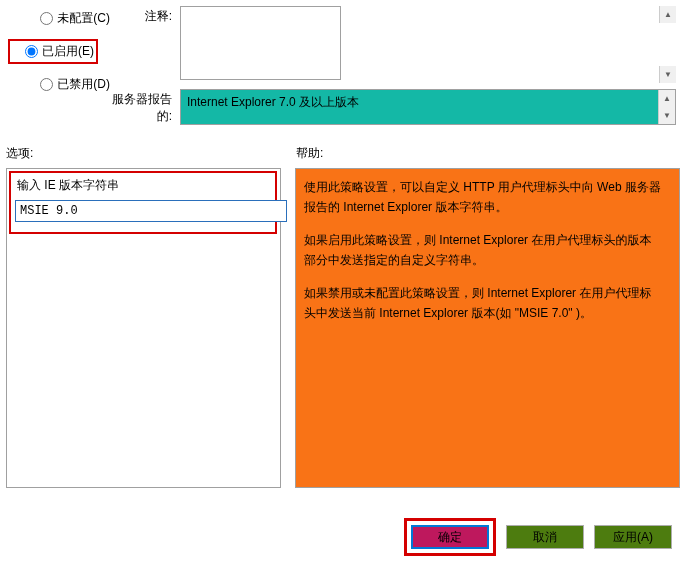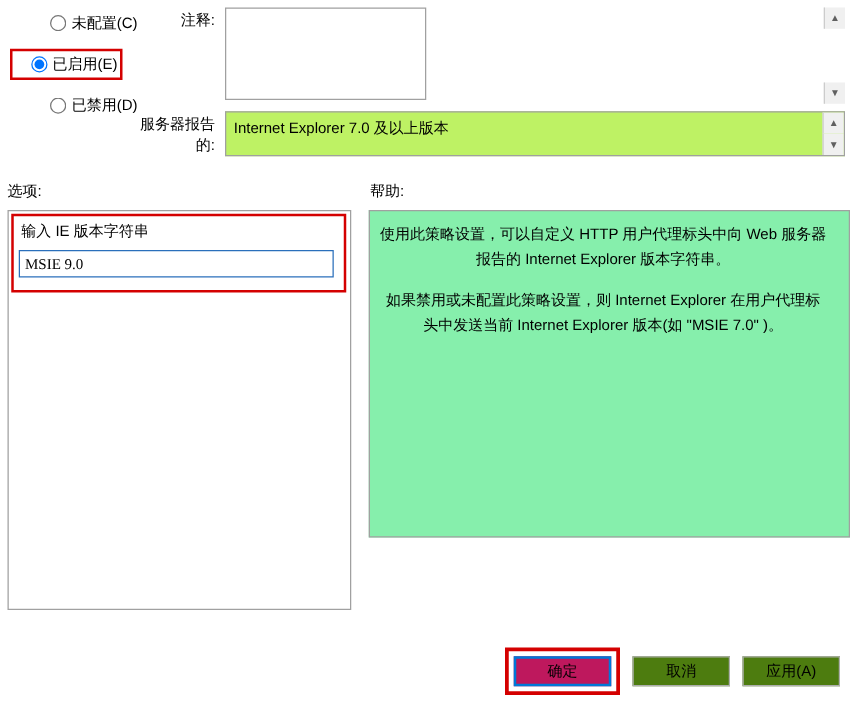--- a/index.html
+++ b/index.html
@@ -54,21 +54,21 @@
   resize: none;
   font-family: inherit;
   font-size: 12px;
   padding: 2px;
   position: relative;
 }
 .platform-box {
   flex: 1;
   height: 36px;
   border: 1px solid #a0a0a0;
-  background: #bef264;
+  background: #14b8a6;
   padding: 4px 6px;
   position: relative;
 }
 .scroll-arrow {
   position: absolute;
   right: 0;
   width: 17px;
   height: 17px;
   background: #f0f0f0;
   border-left: 1px solid #ccc;
@@ -93,45 +93,44 @@
 }
 .options-panel {
   width: 275px;
   height: 320px;
   border: 1px solid #a0a0a0;
   background: #fff;
   padding: 8px;
 }
 .help-panel {
   flex: 1;
-  height: 262px;
-  border: 1px solid #a0a0a0;
-  background: #86efac;
+  height: 320px;
+  border: 1px solid #a0a0a0;
+  background: #f97316;
   padding: 8px 18px 8px 8px;
   line-height: 1.7;
   position: relative;
-  text-align: center;
 }
 .help-panel p { margin-bottom: 12px; }
 .input-wrap {
   border: 2px solid #d40000;
   padding: 0 4px 10px 4px;
   margin-top: -6px;
   margin-left: -6px;
   width: 268px;
 }
 .input-label {
   padding: 4px 2px 6px 2px;
 }
 .text-input {
-  width: 252px;
+  width: 272px;
   height: 22px;
   border: 1px solid #2a6fbb;
   padding: 2px 4px;
-  font-family: Liberation Serif, serif;
+  font-family: Liberation Mono, monospace;
   font-size: 12px;
 }
 .button-bar {
   position: absolute;
   bottom: 10px;
   right: 14px;
   display: flex;
   gap: 10px;
   align-items: center;
 }
@@ -198,20 +197,21 @@
 
 <div class="panels">
   <div class="options-panel">
     <div class="input-wrap">
       <div class="input-label">输入 IE 版本字符串</div>
       <input type="text" class="text-input" value="MSIE 9.0" style="">
     </div>
   </div>
   <div class="help-panel">
     <p>使用此策略设置，可以自定义 HTTP 用户代理标头中向 Web 服务器报告的 Internet Explorer 版本字符串。</p>
+    <p>如果启用此策略设置，则 Internet Explorer 在用户代理标头的版本部分中发送指定的自定义字符串。</p>
     <p>如果禁用或未配置此策略设置，则 Internet Explorer 在用户代理标头中发送当前 Internet Explorer 版本(如 "MSIE 7.0" )。</p>
   </div>
 </div>
 
 <div class="button-bar">
   <div class="btn-highlight">
     <button class="btn primary">确定</button>
   </div>
   <button class="btn">取消</button>
   <button class="btn">应用(A)</button>

